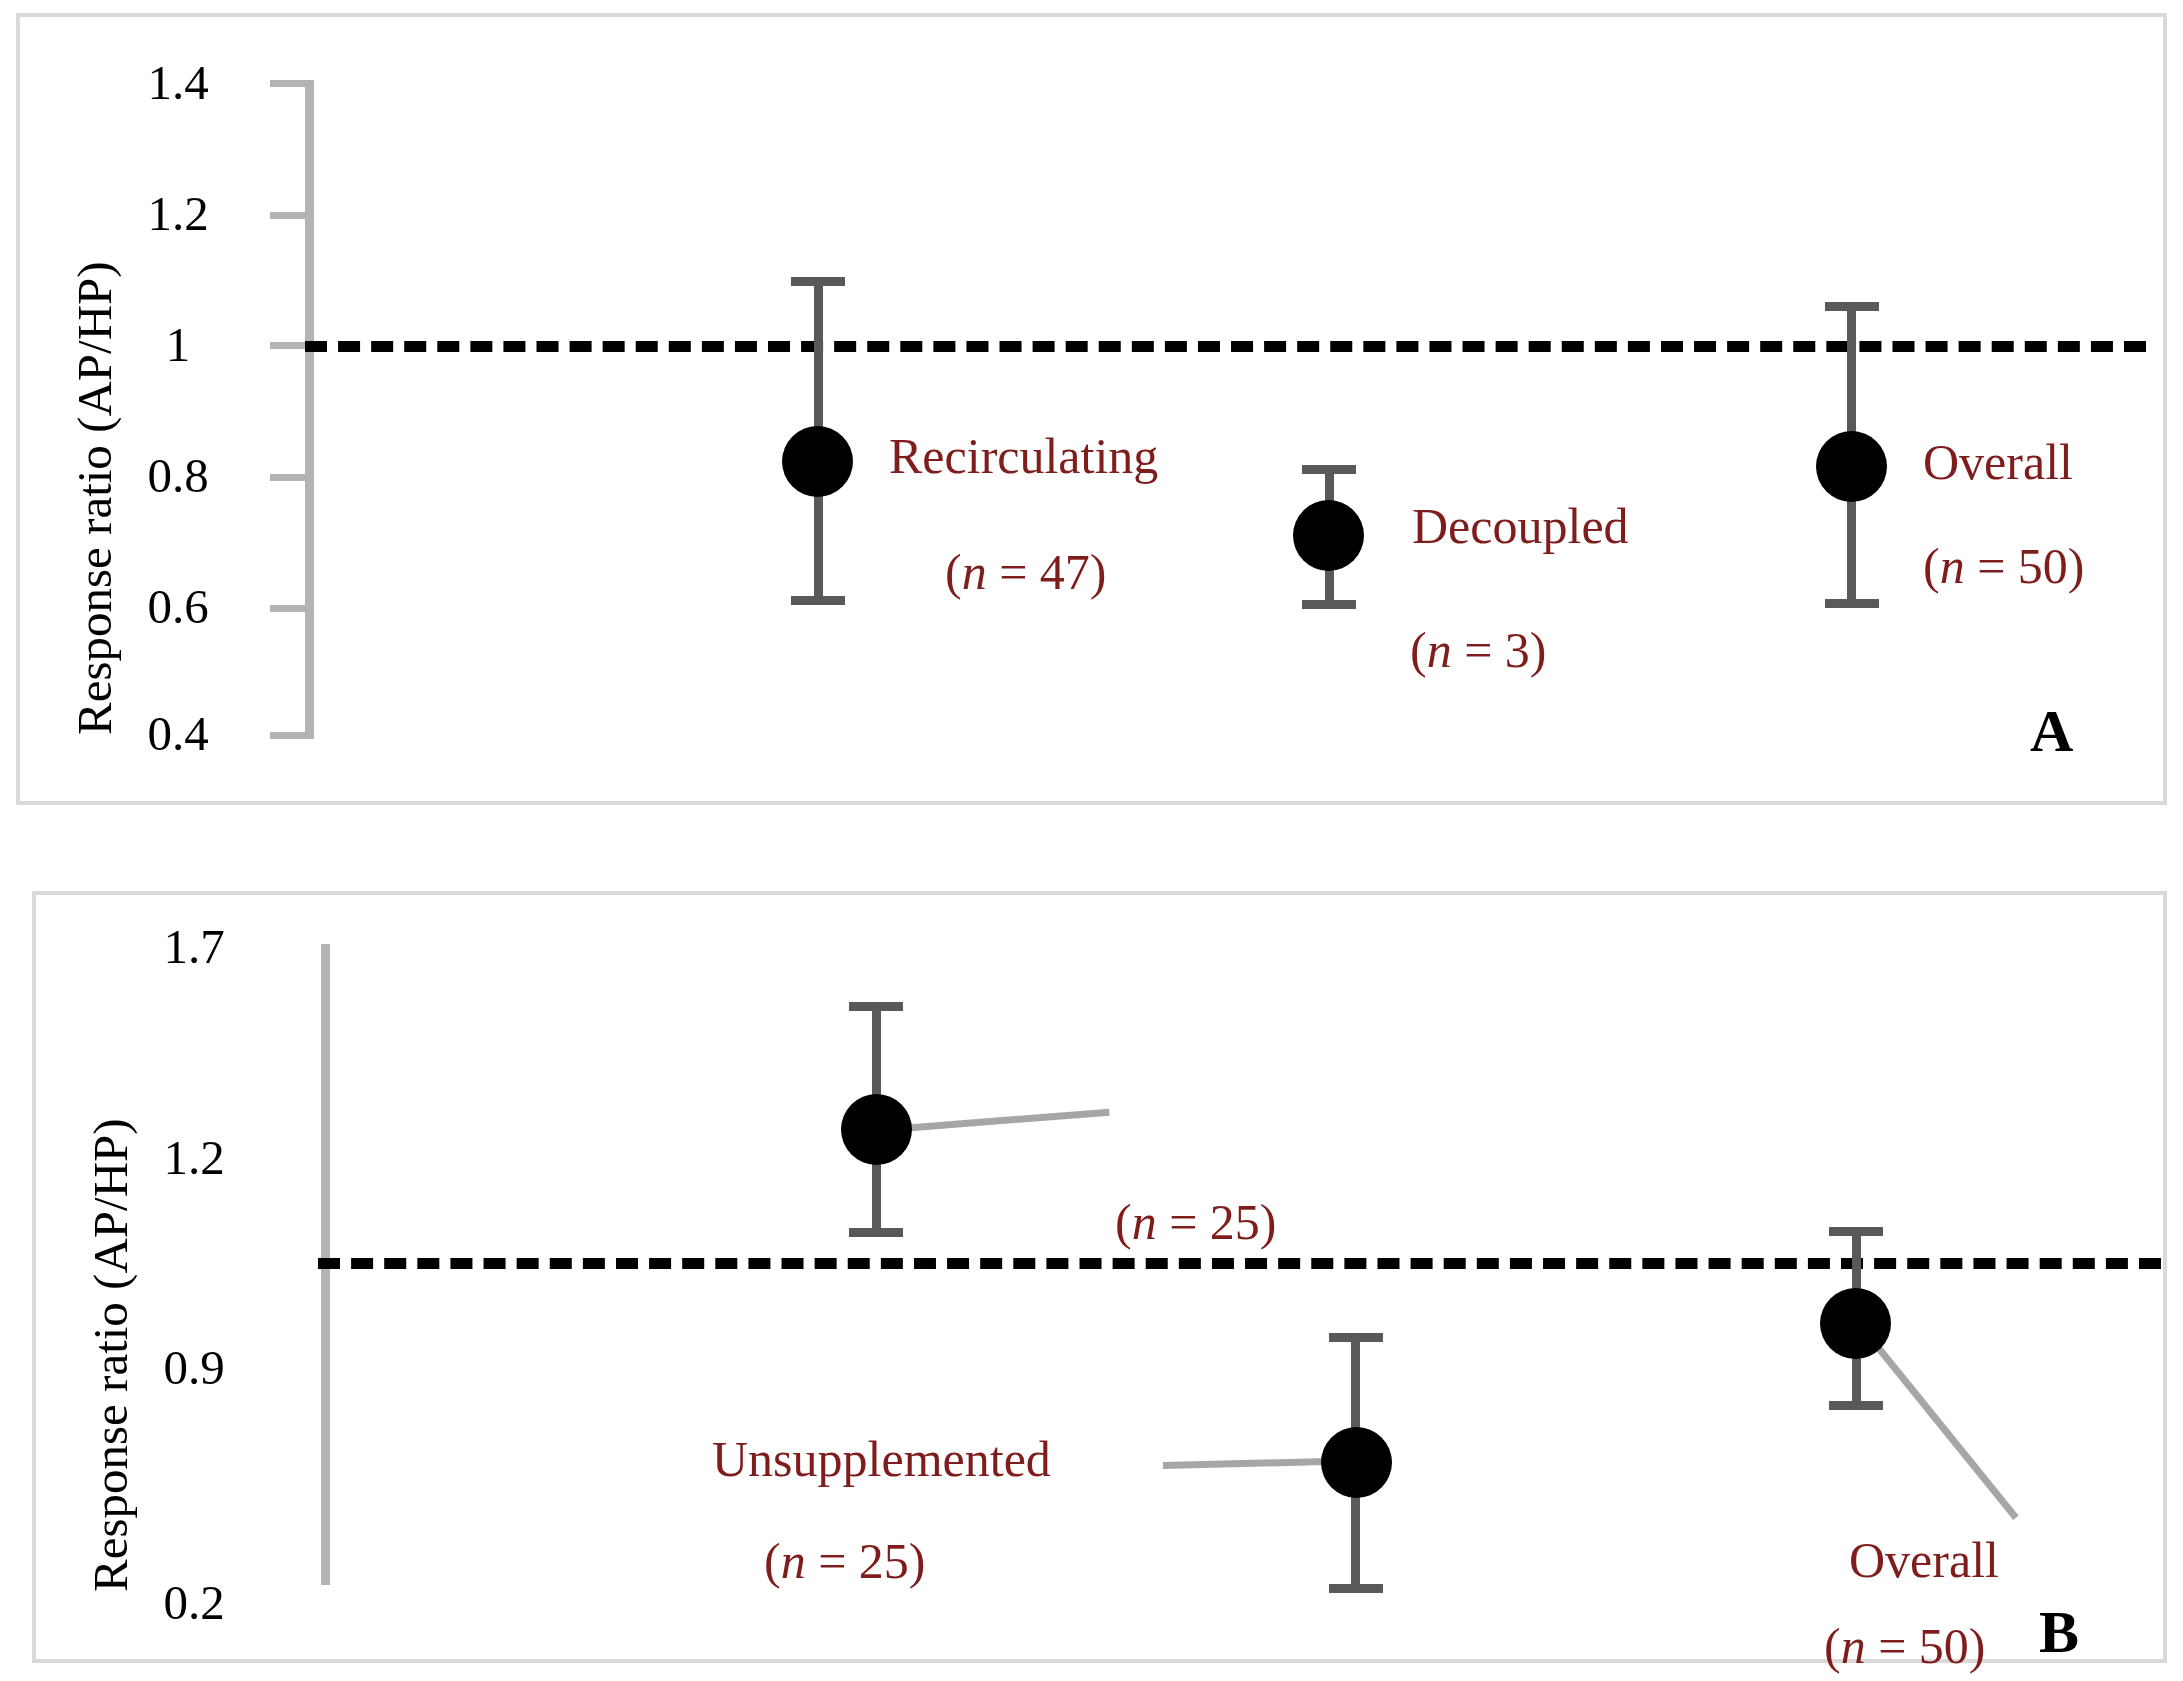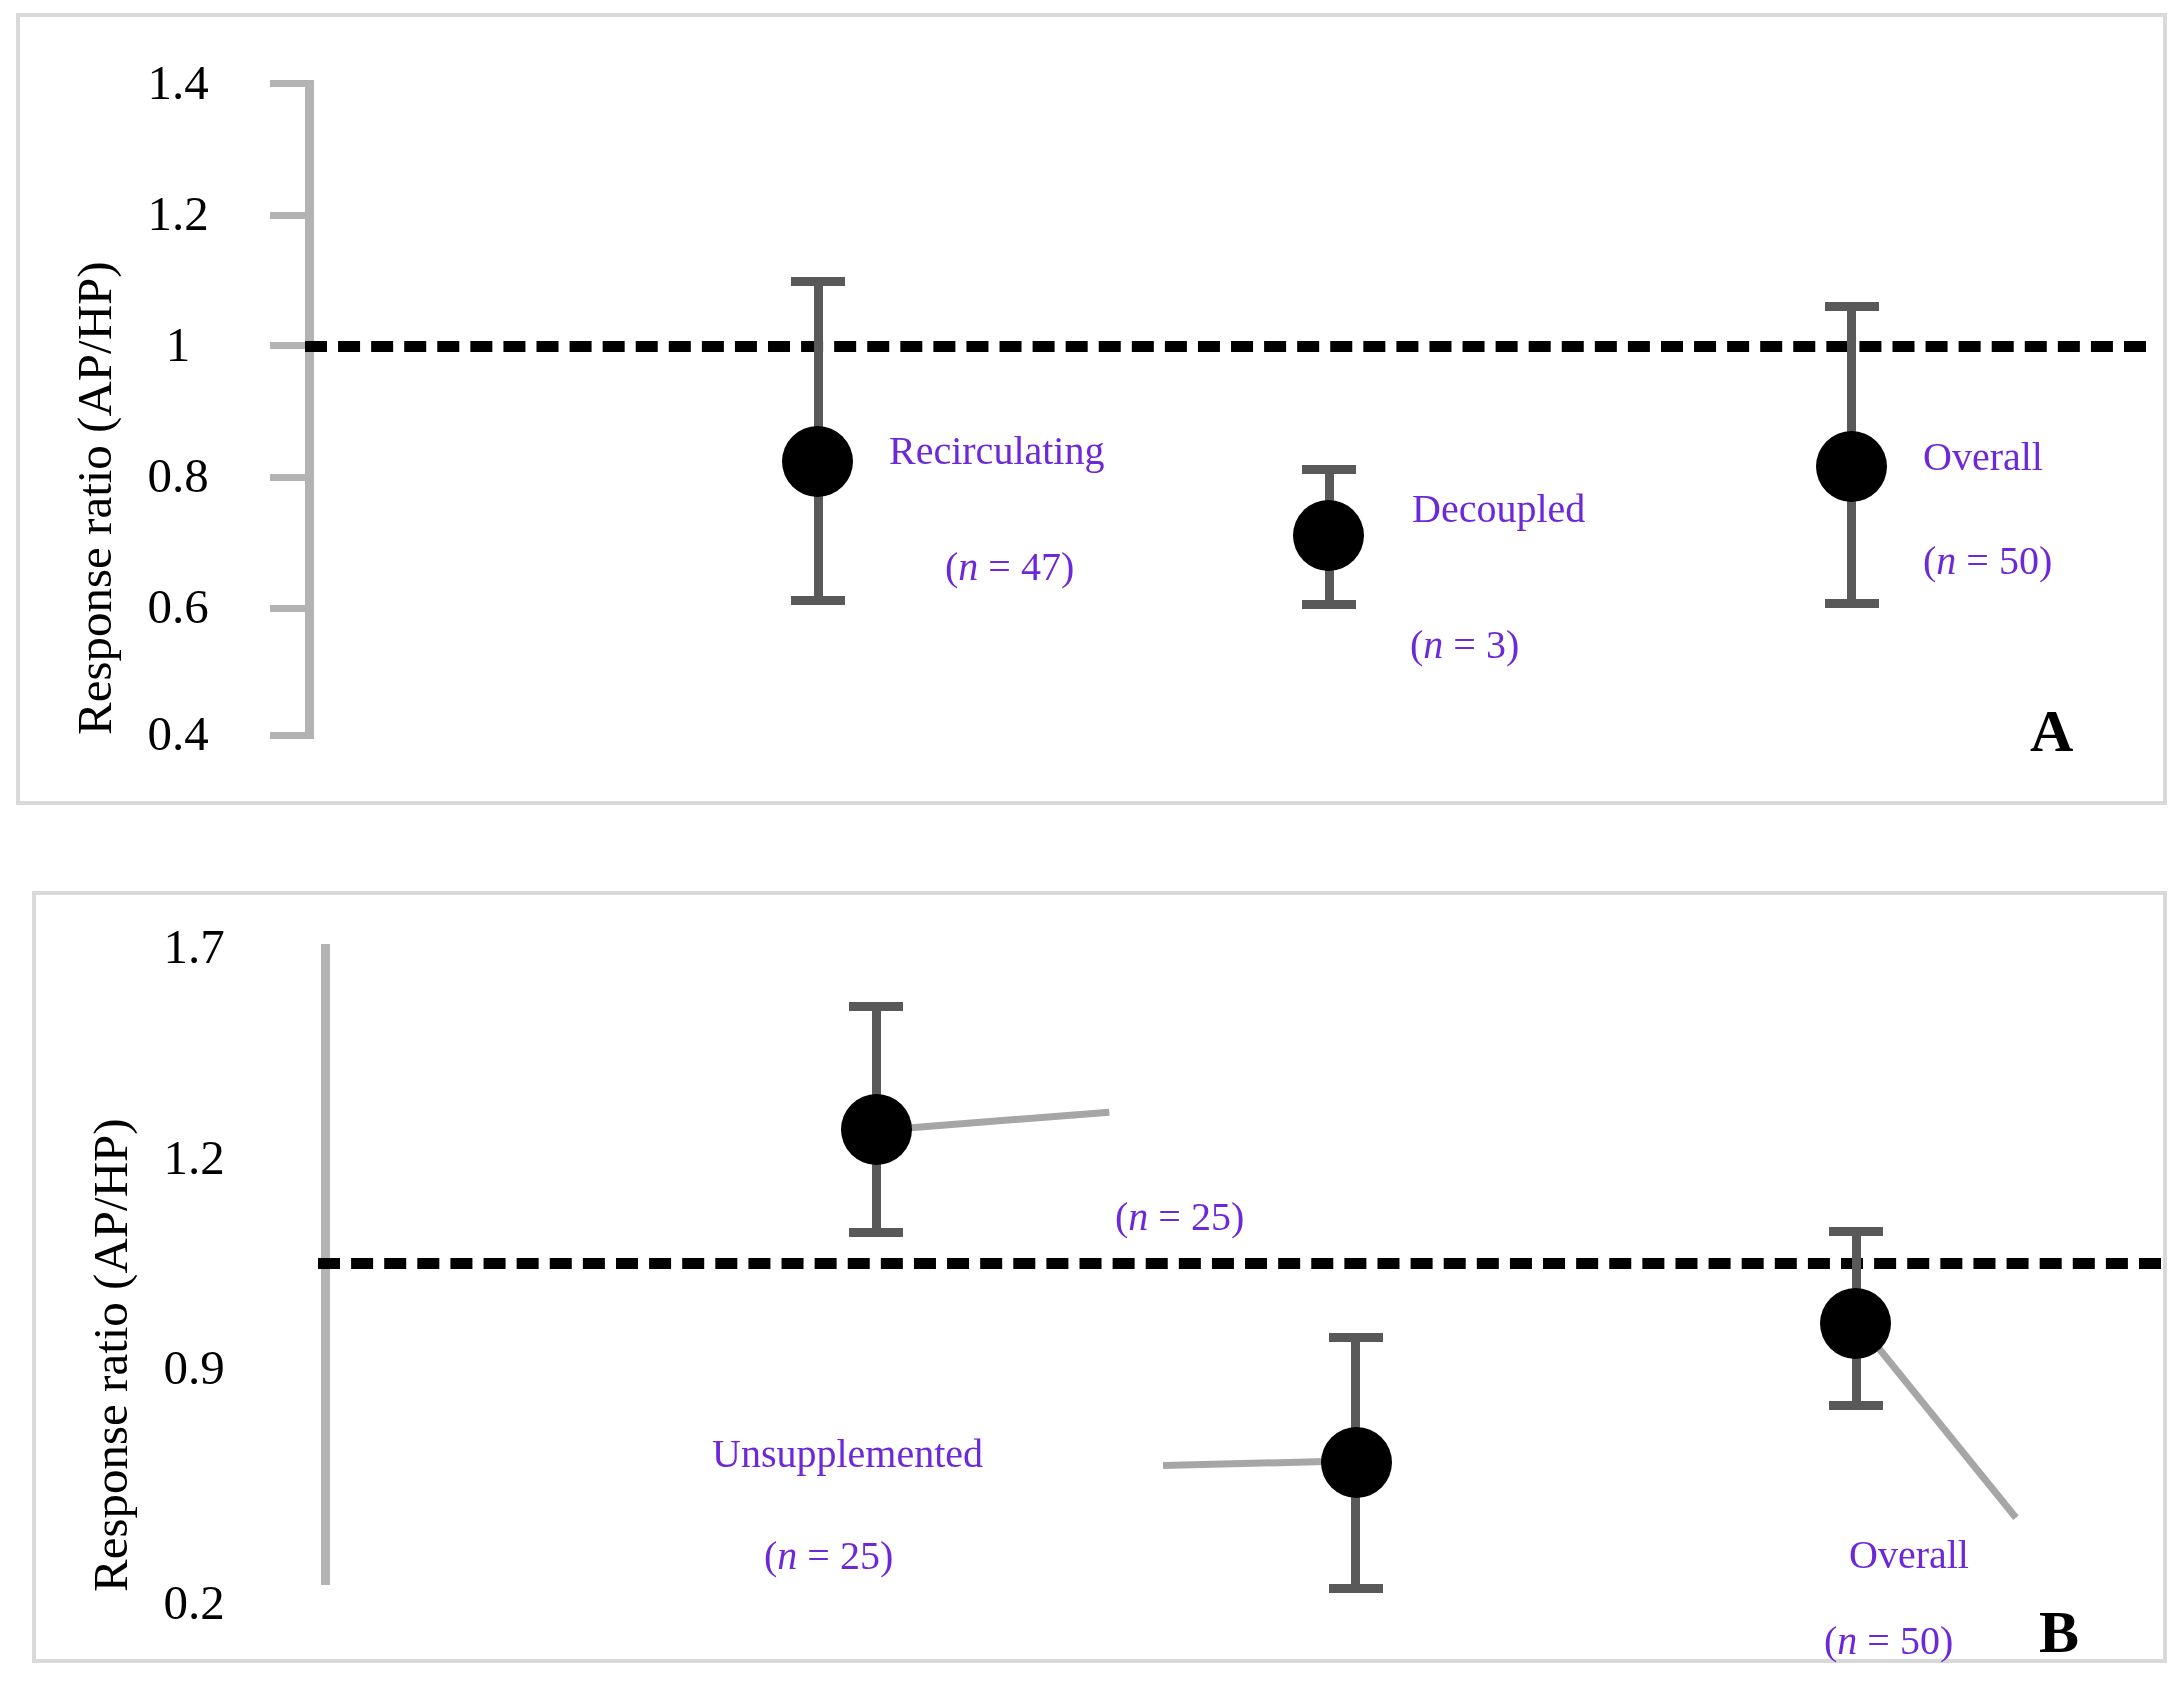--- a/index.html
+++ b/index.html
@@ -19,21 +19,21 @@
 
   .axis-title{position:absolute;font-size:49px;color:#000;white-space:nowrap;
       transform-origin:0 0;transform:rotate(-90deg);line-height:1;}
 
   .refline{position:absolute;height:0;border-top:11.4px dashed #000;}
 
   .ebar{position:absolute;width:9px;background:#595959;}
   .ecap{position:absolute;height:9px;width:54px;background:#595959;}
   .dot{position:absolute;border-radius:50%;background:#000;}
 
-  .ptlabel{position:absolute;font-size:40px;color:#6d28d9;white-space:nowrap;line-height:1.18;}
+  .ptlabel{position:absolute;font-size:50px;color:#7f1d1d;white-space:nowrap;line-height:1.18;}
   .ptlabel i{font-style:italic;}
 
   .leader{position:absolute;background:#a6a6a6;transform-origin:0 50%;height:7.3px;}
 
   .panel-letter{position:absolute;font-size:60px;font-weight:bold;color:#000;line-height:1;}
 </style>
 </head>
 <body>
 
 <div class="stage">
@@ -69,21 +69,21 @@
         <span>Recirculating</span>
       </div>
       <div class="ptlabel" style="left:925px;top:490px;margin-top:36px;">
         (<i>n</i> = 47)
       </div>
 
       <div class="ecap" style="left:1282px;top:448px;"></div>
       <div class="ebar" style="left:1305px;top:448px;height:144px;"></div>
       <div class="ecap" style="left:1282px;top:583px;"></div>
       <div class="dot" style="left:1273px;top:483px;width:71px;height:71px;"></div>
-      <div class="ptlabel" style="left:1392px;top:468px;text-align:right;">
+      <div class="ptlabel" style="left:1392px;top:480px;text-align:right;">
         <span>Decoupled</span>
       </div>
       <div class="ptlabel" style="left:1390px;top:604px;">
         (<i>n</i> = 3)
       </div>
 
       <div class="ecap" style="left:1805px;top:285px;"></div>
       <div class="ebar" style="left:1827px;top:285px;height:306px;"></div>
       <div class="ecap" style="left:1805px;top:582px;"></div>
       <div class="dot" style="left:1796px;top:414px;width:71px;height:71px;"></div>

